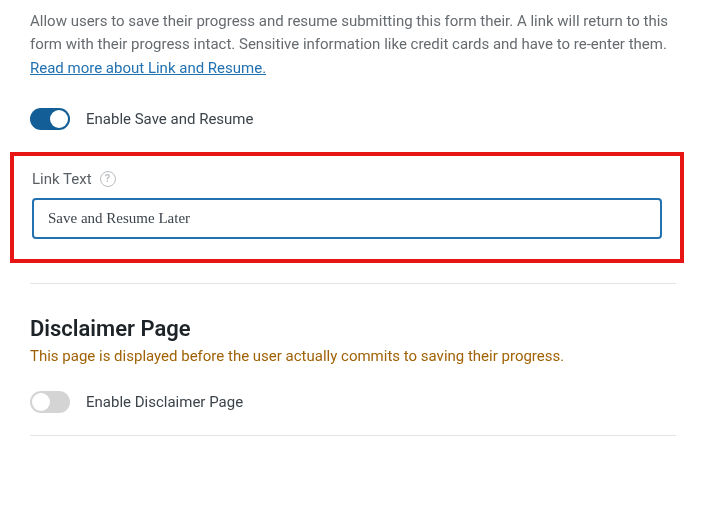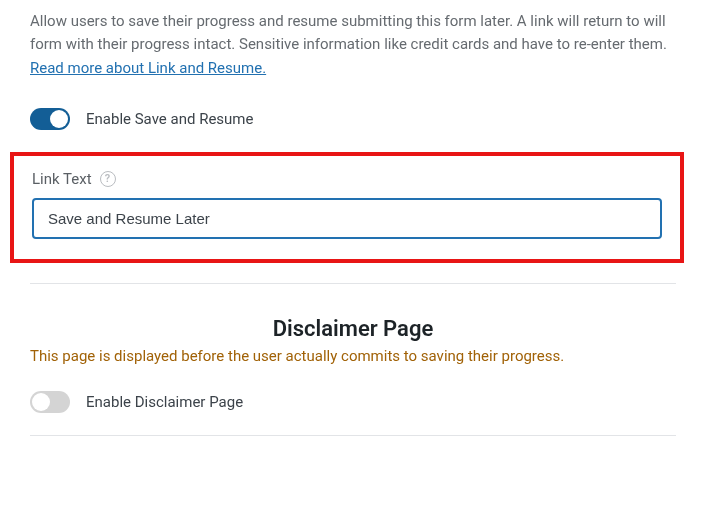--- a/index.html
+++ b/index.html
@@ -91,51 +91,50 @@
       font-weight: 600;
     }
     .text-input {
       width: 100%;
       padding: 10px 14px;
       font-size: 15px;
       border: 2px solid #2271b1;
       border-radius: 4px;
       outline: none;
       color: #3c434a;
-      font-family: Liberation Sans, sans-serif;
+      font-family: Liberation Serif, serif;
     }
     .divider {
       border: none;
       border-top: 1px solid #e2e4e7;
       margin: 18px 0 32px 0;
     }
     .section-title {
       font-size: 22px;
       font-weight: 600;
       color: #1d2327;
       margin-bottom: 6px;
-      text-align: center;
     }
     .section-desc {
       color: #a16207;
       font-size: 15px;
       margin-bottom: 26px;
     }
     .divider2 {
       border: none;
       border-top: 1px solid #e2e4e7;
       margin: 20px 0 0 0;
     }
   </style>
 </head>
 <body>
 
 <div class="content">
   <p class="description">
-    <span>Allow users to save their progress and resume submitting this form later. A link will return to will form with their progress intact. Sensitive information like credit cards and have to re-enter them. </span><a class="link">Read more about Link and Resume.</a>
+    <span>Allow users to save their progress and resume submitting this form their. A link will return to this form with their progress intact. Sensitive information like credit cards and have to re-enter them. </span><a class="link">Read more about Link and Resume.</a>
   </p>
 
   <div class="toggle-row">
     <div class="toggle on">
       <div class="knob"></div>
     </div>
     <span class="toggle-label">Enable Save and Resume</span>
   </div>
 
   <div class="highlight-box">

